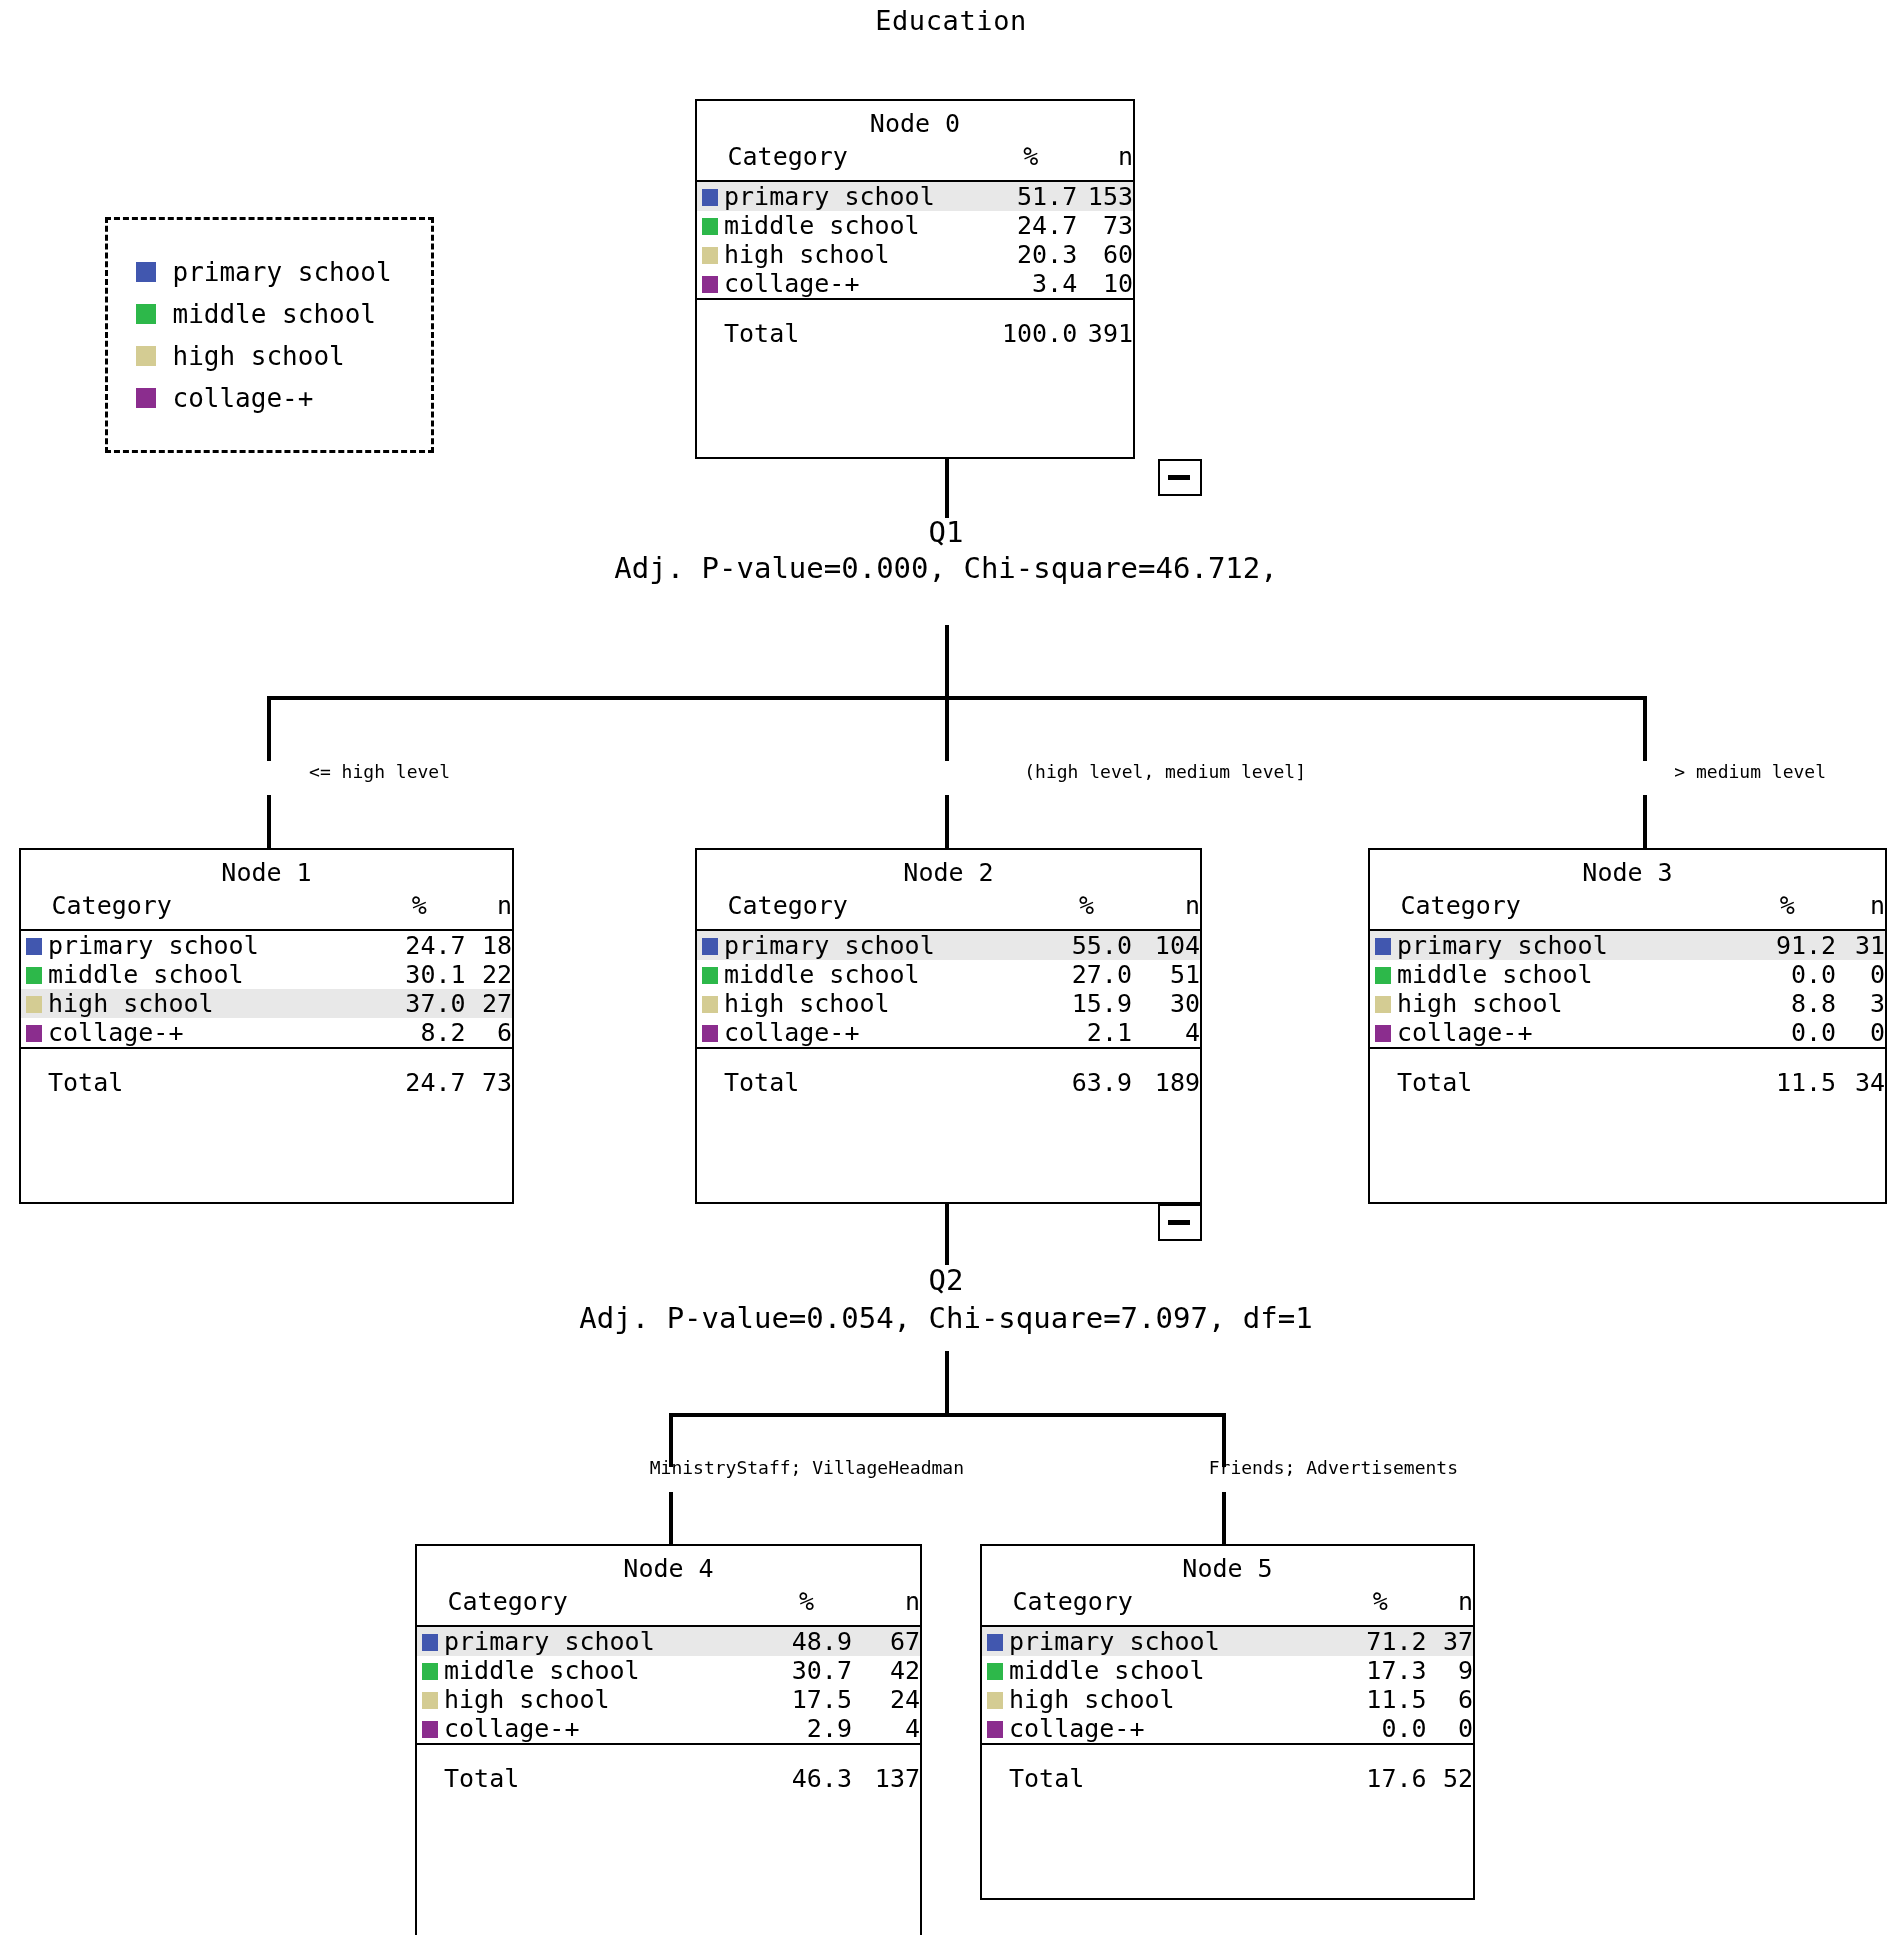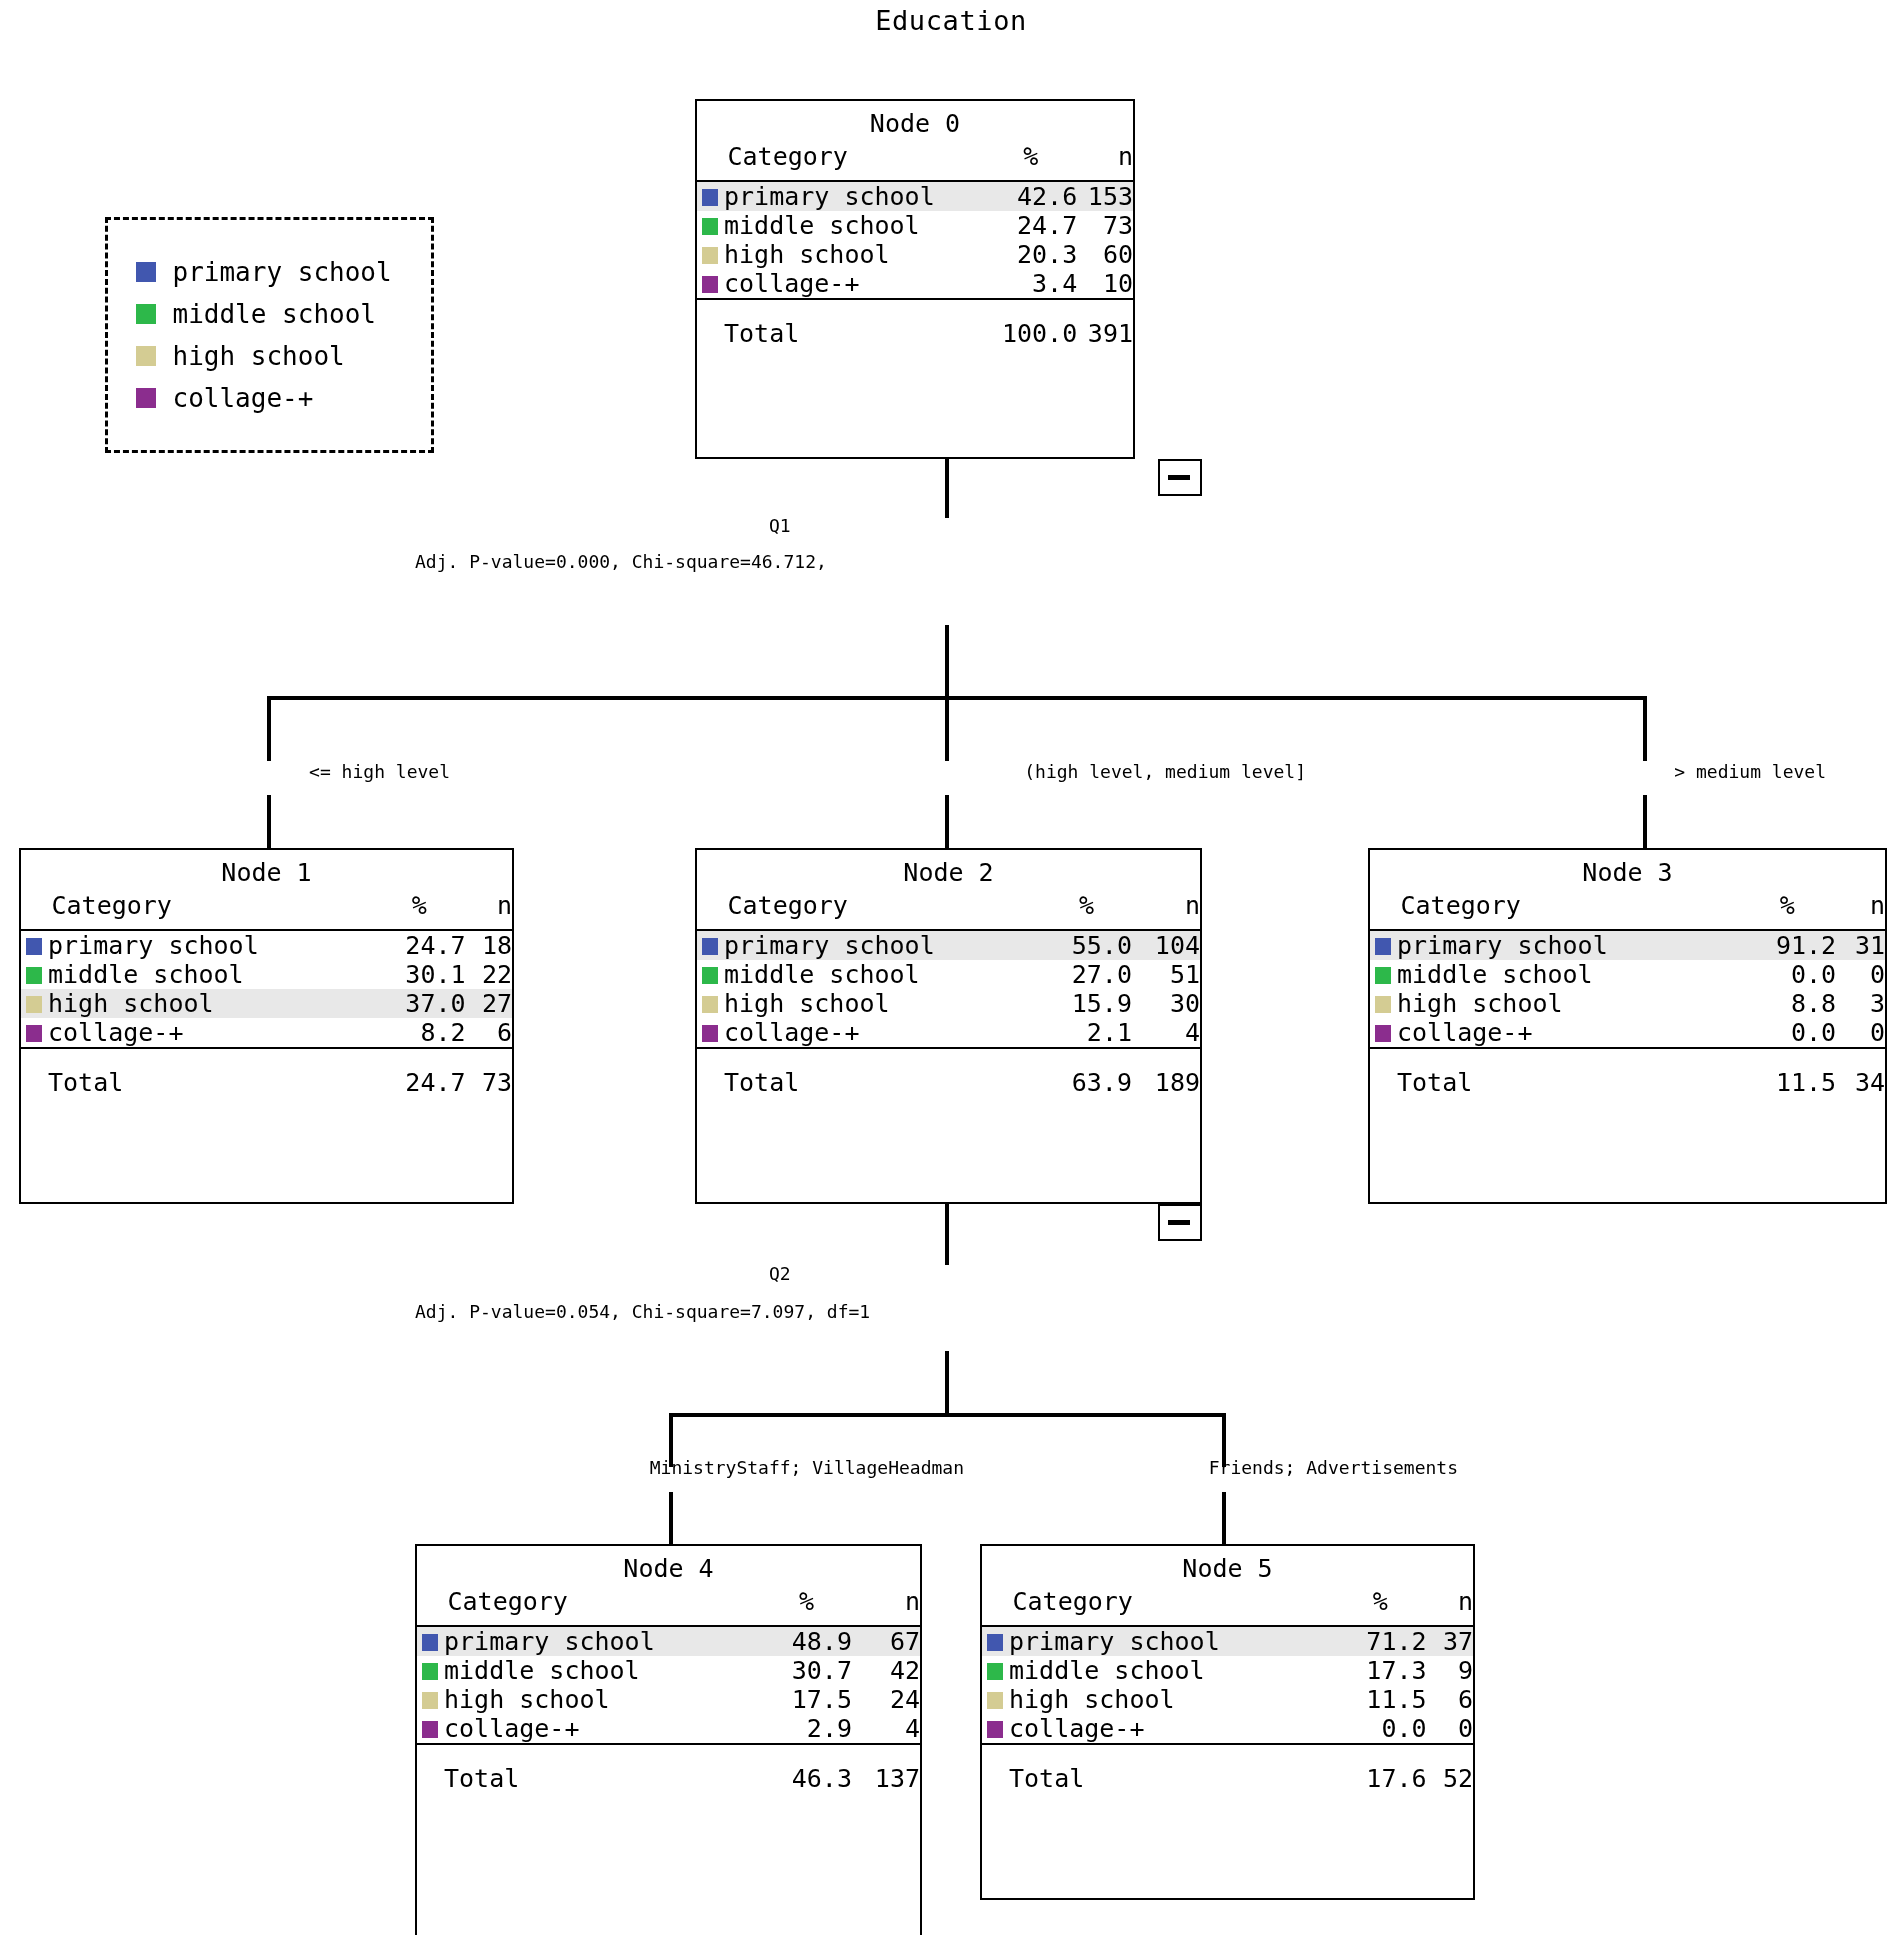--- a/index.html
+++ b/index.html
@@ -131,21 +131,22 @@
     background: #000000;
   }
   
   .ln {
     position: absolute;
     background: #000000;
   }
   
   .split-label {
     position: absolute;
-    font-size: 18px;
+    text-align: center;
+    font-size: 29px;
     white-space: nowrap;
     line-height: 1.28;
   }
   .branch-label {
     position: absolute;
     text-align: right;
     font-size: 18px;
     white-space: nowrap;
   }
 </style>
@@ -236,21 +237,21 @@
       <tbody>
           <tr class="hdr">
         <td class="col-swatch"></td>
         <td class="col-cat">Category</td>
         <td class="col-pct">%</td>
         <td class="col-n">n</td>
       </tr>
       <tr class="row-hi">
         <td class="col-swatch"><span class="sw" style="background:#4157AF"></span></td>
         <td class="col-cat cat-pad">primary school</td>
-        <td class="col-pct">42.6</td>
+        <td class="col-pct">51.7</td>
         <td class="col-n">153</td>
       </tr>
       <tr>
         <td class="col-swatch"><span class="sw" style="background:#2DB84A"></span></td>
         <td class="col-cat cat-pad">middle school</td>
         <td class="col-pct">24.7</td>
         <td class="col-n">73</td>
       </tr>
       <tr>
         <td class="col-swatch"><span class="sw" style="background:#D4CC93"></span></td>

